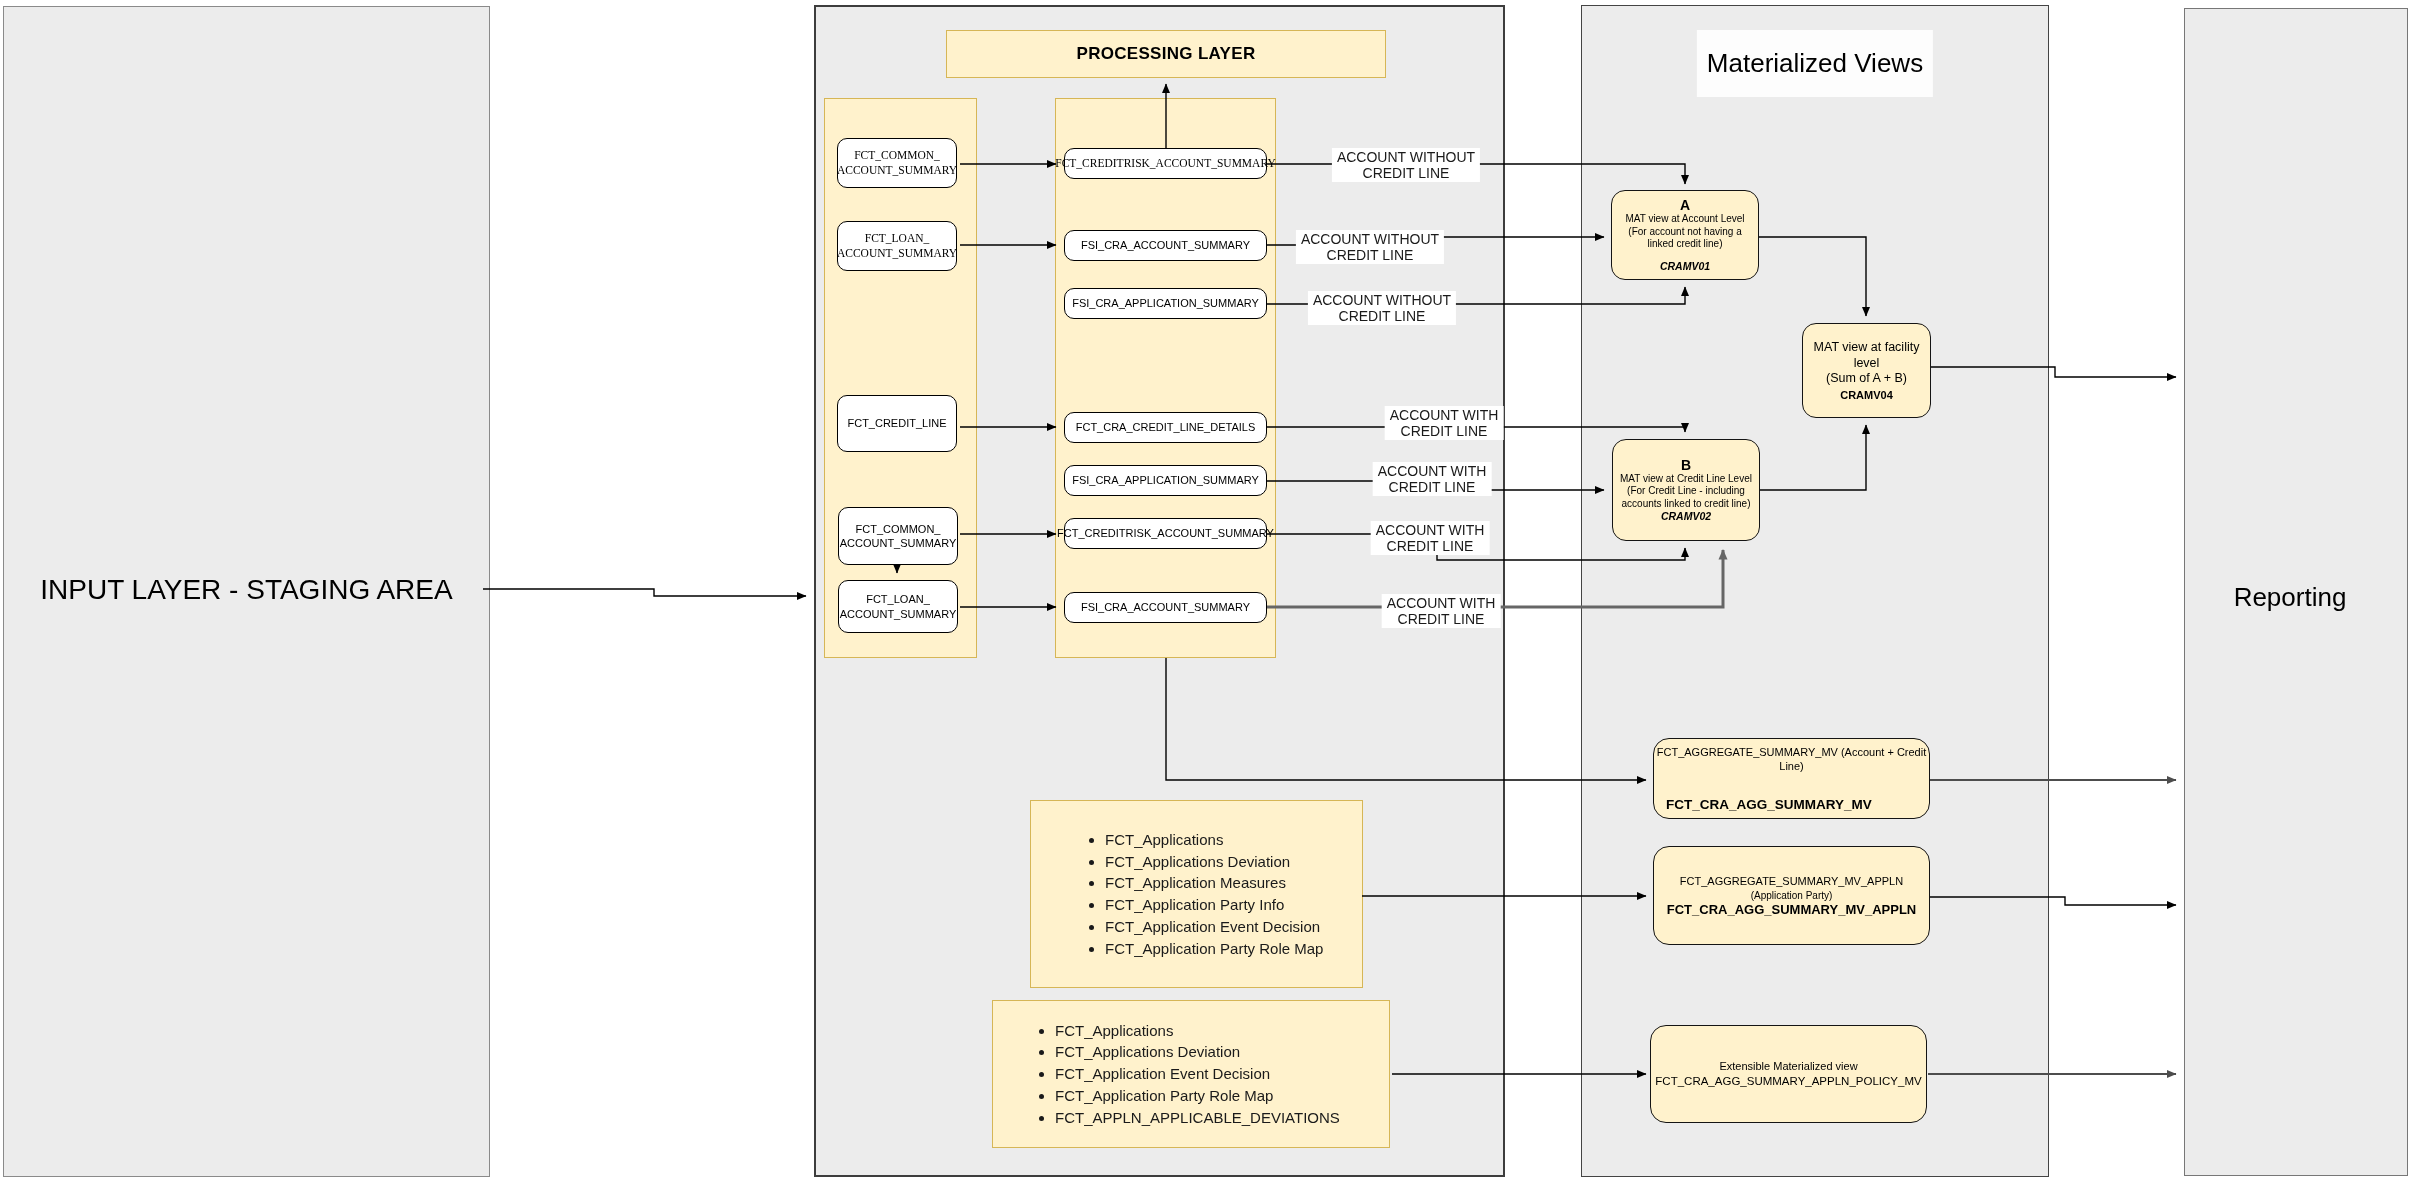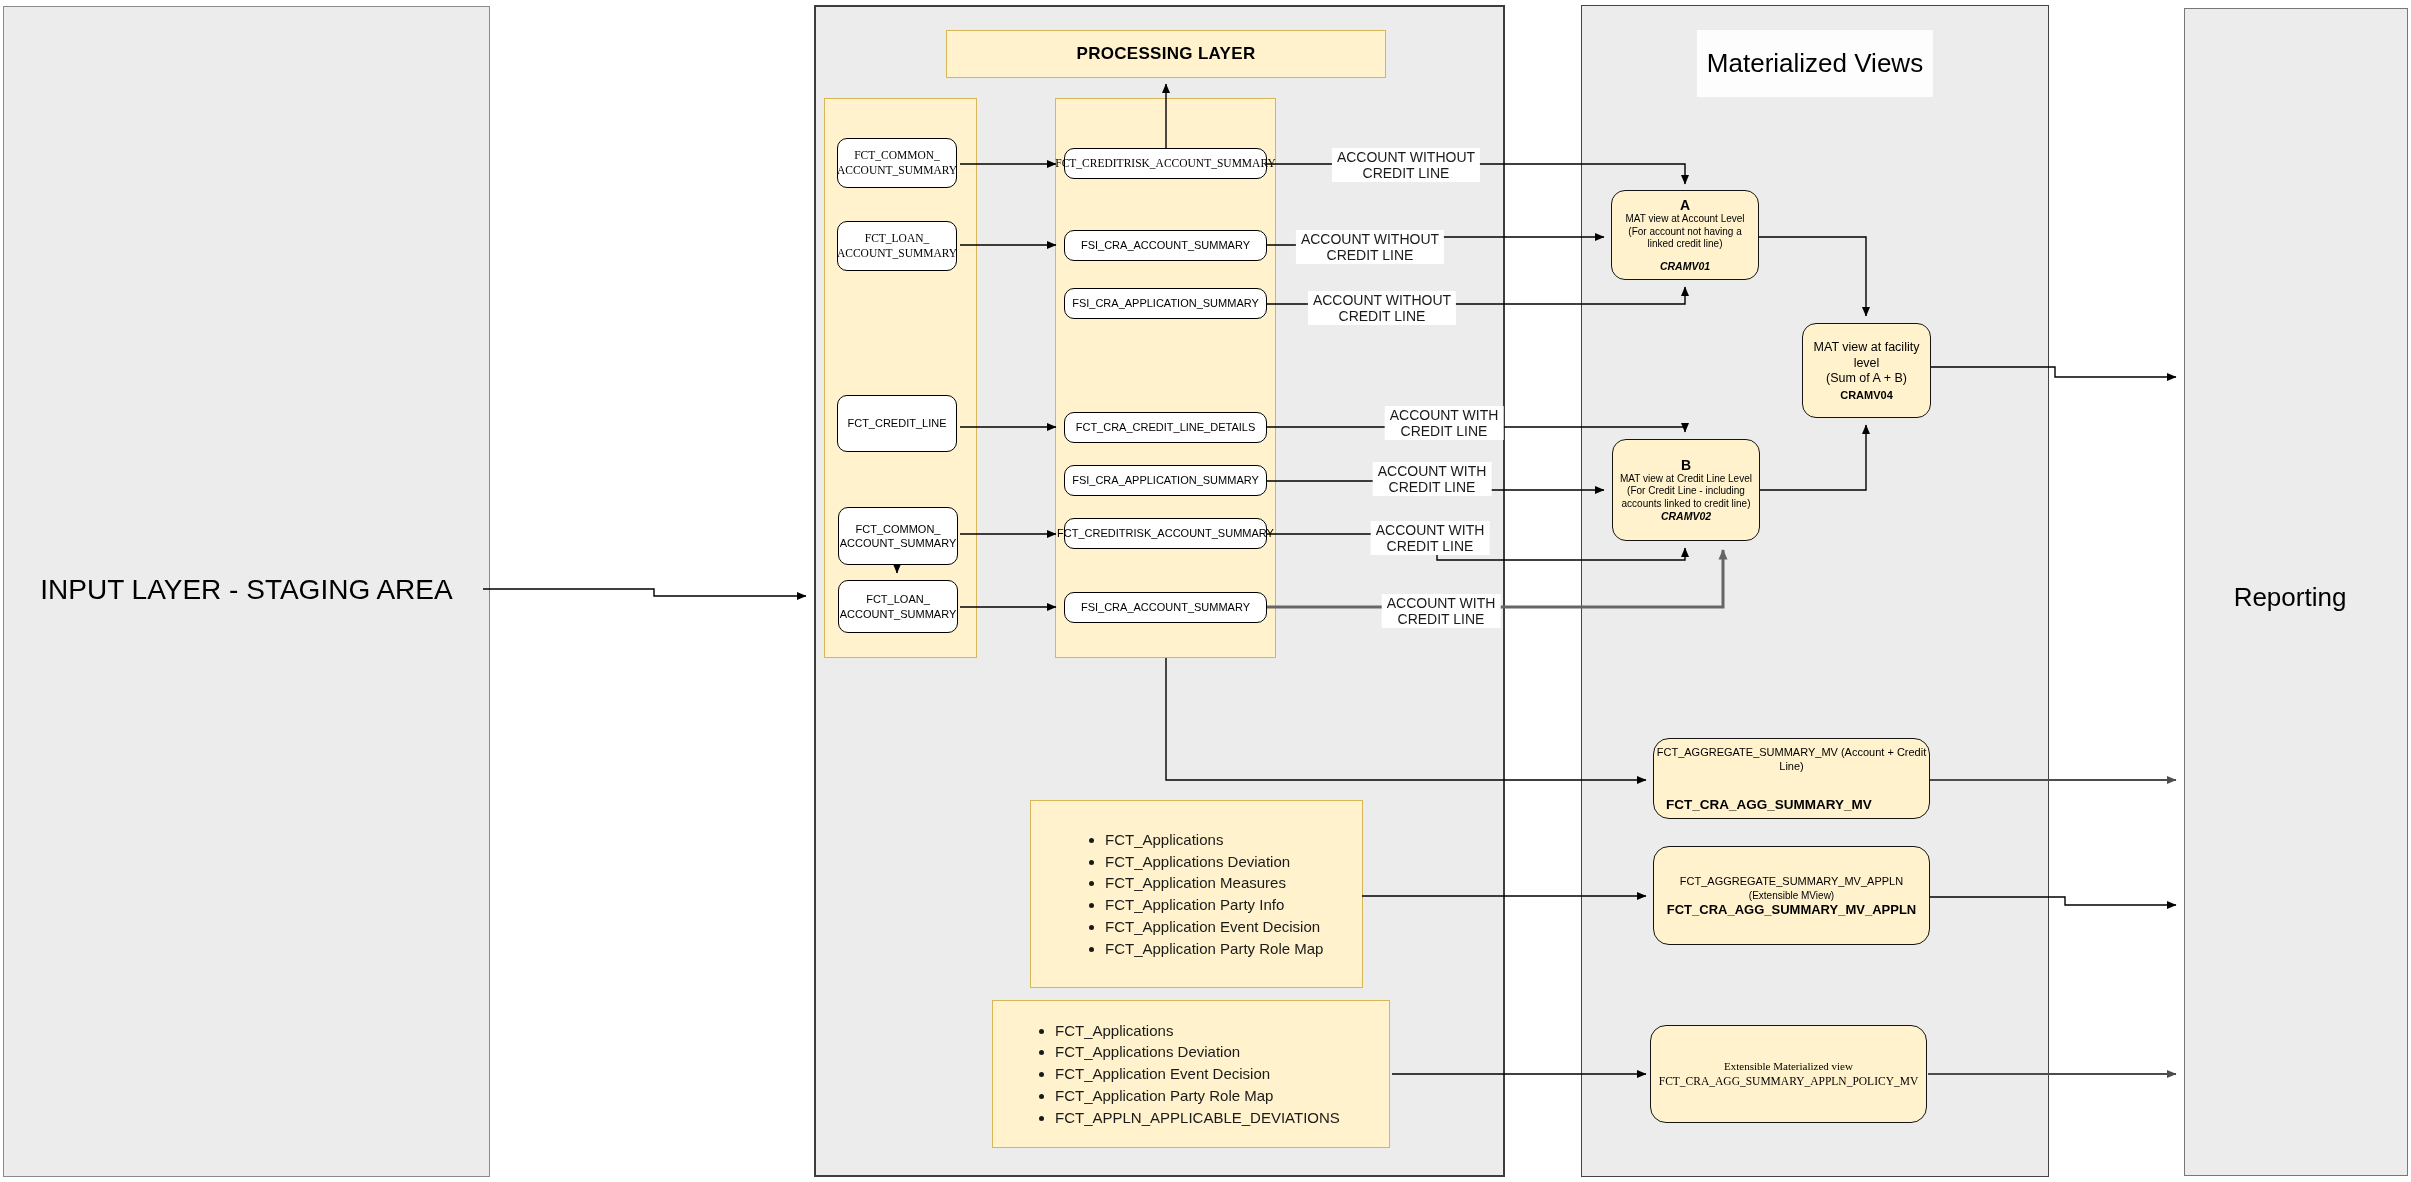--- a/index.html
+++ b/index.html
@@ -110,25 +110,25 @@
     <div class="fac-code">CRAMV04</div>
   </div>
 
   <div class="node agg" style="left:1653px;top:738px;width:277px;height:81px;">
     <div class="agg-title">FCT_AGGREGATE_SUMMARY_MV (Account + Credit Line)</div>
     <div class="agg-name agg-name-left">FCT_CRA_AGG_SUMMARY_MV</div>
   </div>
 
   <div class="node agg" style="left:1653px;top:846px;width:277px;height:99px;">
     <div class="agg-title">FCT_AGGREGATE_SUMMARY_MV_APPLN</div>
-    <div class="agg-sub">(Extensible MView)</div>
+    <div class="agg-sub">(Application Party)</div>
     <div class="agg-name" style="margin-top:0;font-size:13px;">FCT_CRA_AGG_SUMMARY_MV_APPLN</div>
   </div>
 
-  <div class="node agg" style="left:1650px;top:1025px;width:277px;height:98px;font-family:Liberation Serif, serif;">
+  <div class="node agg" style="left:1650px;top:1025px;width:277px;height:98px;">
     <div class="agg-title" style="font-size:11px;">Extensible Materialized view</div>
     <div class="agg-title" style="font-size:11.5px;">FCT_CRA_AGG_SUMMARY_APPLN_POLICY_MV</div>
   </div>
 
   <svg class="wires" width="2411" height="1182" viewBox="0 0 2411 1182">
     <defs>
       <marker id="m-black" markerUnits="userSpaceOnUse" markerWidth="11" markerHeight="9" refX="9.5" refY="4.5" orient="auto">
         <path d="M0.5,0.5 L10,4.5 L0.5,8.5 z" fill="#000"></path>
       </marker>
       <marker id="m-gray" markerUnits="userSpaceOnUse" markerWidth="12" markerHeight="10" refX="10" refY="5" orient="auto">

